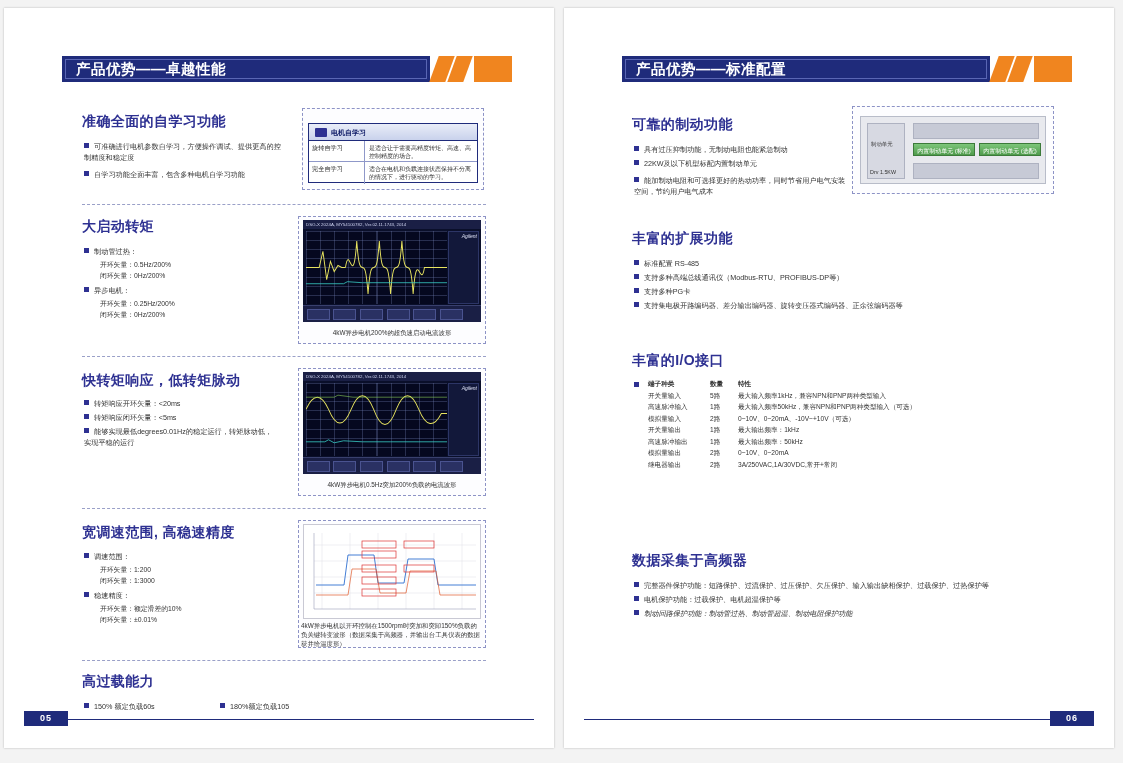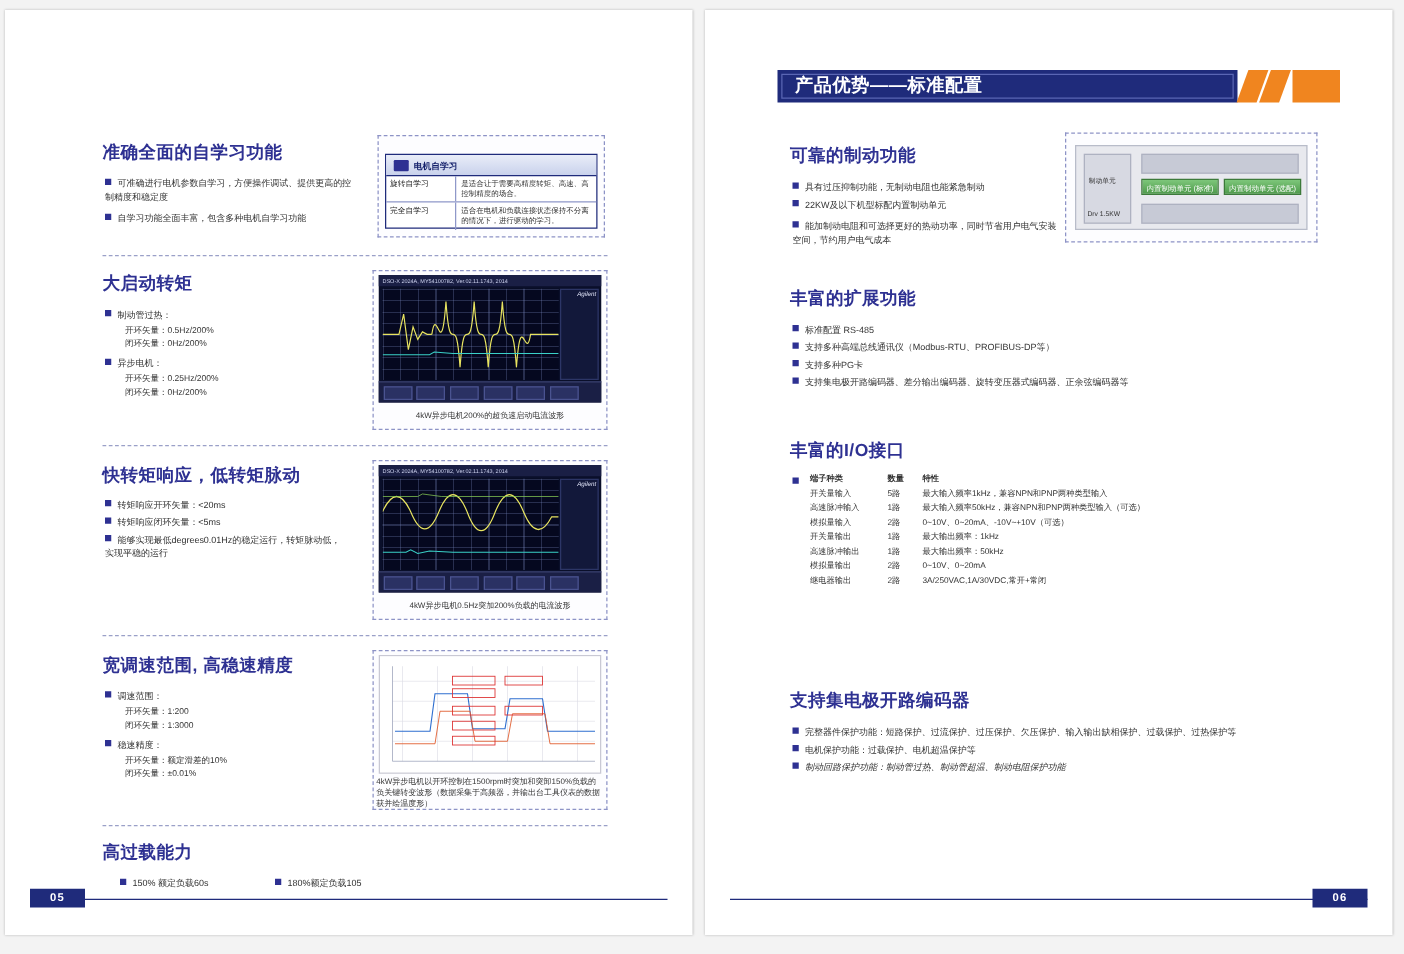--- a/index.html
+++ b/index.html
@@ -311,20 +311,29 @@
     background: #1f2b7b;
   }
 </style>
 </head>
 <body>
 
 <div class="page-wrap">
 
   <div class="sheet sheet-left">
 
+    <div class="band">
+      <div class="band-blue">
+        <div class="band-blue-inner"></div>
+      </div>
+      <div class="band-title">产品优势——卓越性能</div>
+      <div class="band-slash band-sl1"></div>
+      <div class="band-slash band-sl2"></div>
+      <div class="band-orange"></div>
+    </div>
 
     <div class="sec-title" style="left:78px; top:105px;">准确全面的自学习功能</div>
     <div class="bullet" style="left:80px; top:133px; width:200px;"><span class="sq"></span><span>可准确进行电机参数自学习，方便操作调试、提供更高的控制精度和稳定度</span></div>
     <div class="bullet" style="left:80px; top:161px; width:200px;"><span class="sq"></span><span>自学习功能全面丰富，包含多种电机自学习功能</span></div>
 
     <div class="imgframe" style="left:298px; top:100px; width:182px; height:82px;"></div>
     <div class="ml-box" style="left:304px; top:115px; width:170px; height:60px;">
       <div class="ml-head"></div>
       <div class="ml-head-icon"></div>
       <div class="ml-head-text">电机自学习</div>
@@ -442,21 +451,21 @@
           <line x1="10" y1="84" x2="172" y2="84"></line>
           <line x1="10" y1="8" x2="10" y2="84"></line>
         </g>
       </svg>
     </div>
     <div class="caption" style="left:297px; top:613px; width:182px; text-align:left;">4kW异步电机以开环控制在1500rpm时突加和突卸150%负载的负关键转变波形（数据采集于高频器，并输出台工具仪表的数据获并绘温度形）</div>
 
     <div class="dash-rule" style="left:78px; top:652px; width:404px;"></div>
 
     <div class="sec-title" style="left:78px; top:665px;">高过载能力</div>
-    <div class="bullet" style="left:92px; top:693px;text-align:right;"><span class="sq"></span><span>150% 额定负载60s</span></div>
+    <div class="bullet" style="left:80px; top:693px;text-align:right;"><span class="sq"></span><span>150% 额定负载60s</span></div>
     <div class="bullet" style="left:216px; top:693px;"><span class="sq"></span><span>180%额定负载105</span></div>
 
     <div class="foot-rule" style="left:20px; width:510px;"></div>
     <div class="pagenum pagenum-l">05</div>
   </div>
 
   <div class="sheet sheet-right">
 
     <div class="band">
       <div class="band-blue">
@@ -528,21 +537,21 @@
         <span class="io-c2">2路</span>
         <span class="io-c3">0~10V、0~20mA</span>
       </div>
       <div class="io-row">
         <span class="io-c1">继电器输出</span>
         <span class="io-c2">2路</span>
         <span class="io-c3">3A/250VAC,1A/30VDC,常开+常闭</span>
       </div>
     </div>
 
-    <div class="sec-title" style="left:68px; top:544px;">支持集电极开路编码器</div>
+    <div class="sec-title" style="left:68px; top:544px;">数据采集于高频器</div>
     <div class="bullet" style="left:70px; top:572px; width:420px;"><span class="sq"></span><span>完整器件保护功能：短路保护、过流保护、过压保护、欠压保护、输入输出缺相保护、过载保护、过热保护等</span></div>
     <div class="bullet" style="left:70px; top:586px; width:420px;"><span class="sq"></span><span>电机保护功能：过载保护、电机超温保护等</span></div>
     <div class="bullet" style="left:70px; top:600px; width:420px;font-style:italic;"><span class="sq"></span><span>制动回路保护功能：制动管过热、制动管超温、制动电阻保护功能</span></div>
 
     <div class="foot-rule" style="right:20px; width:510px;"></div>
     <div class="pagenum pagenum-r">06</div>
   </div>
 
 </div>
 

